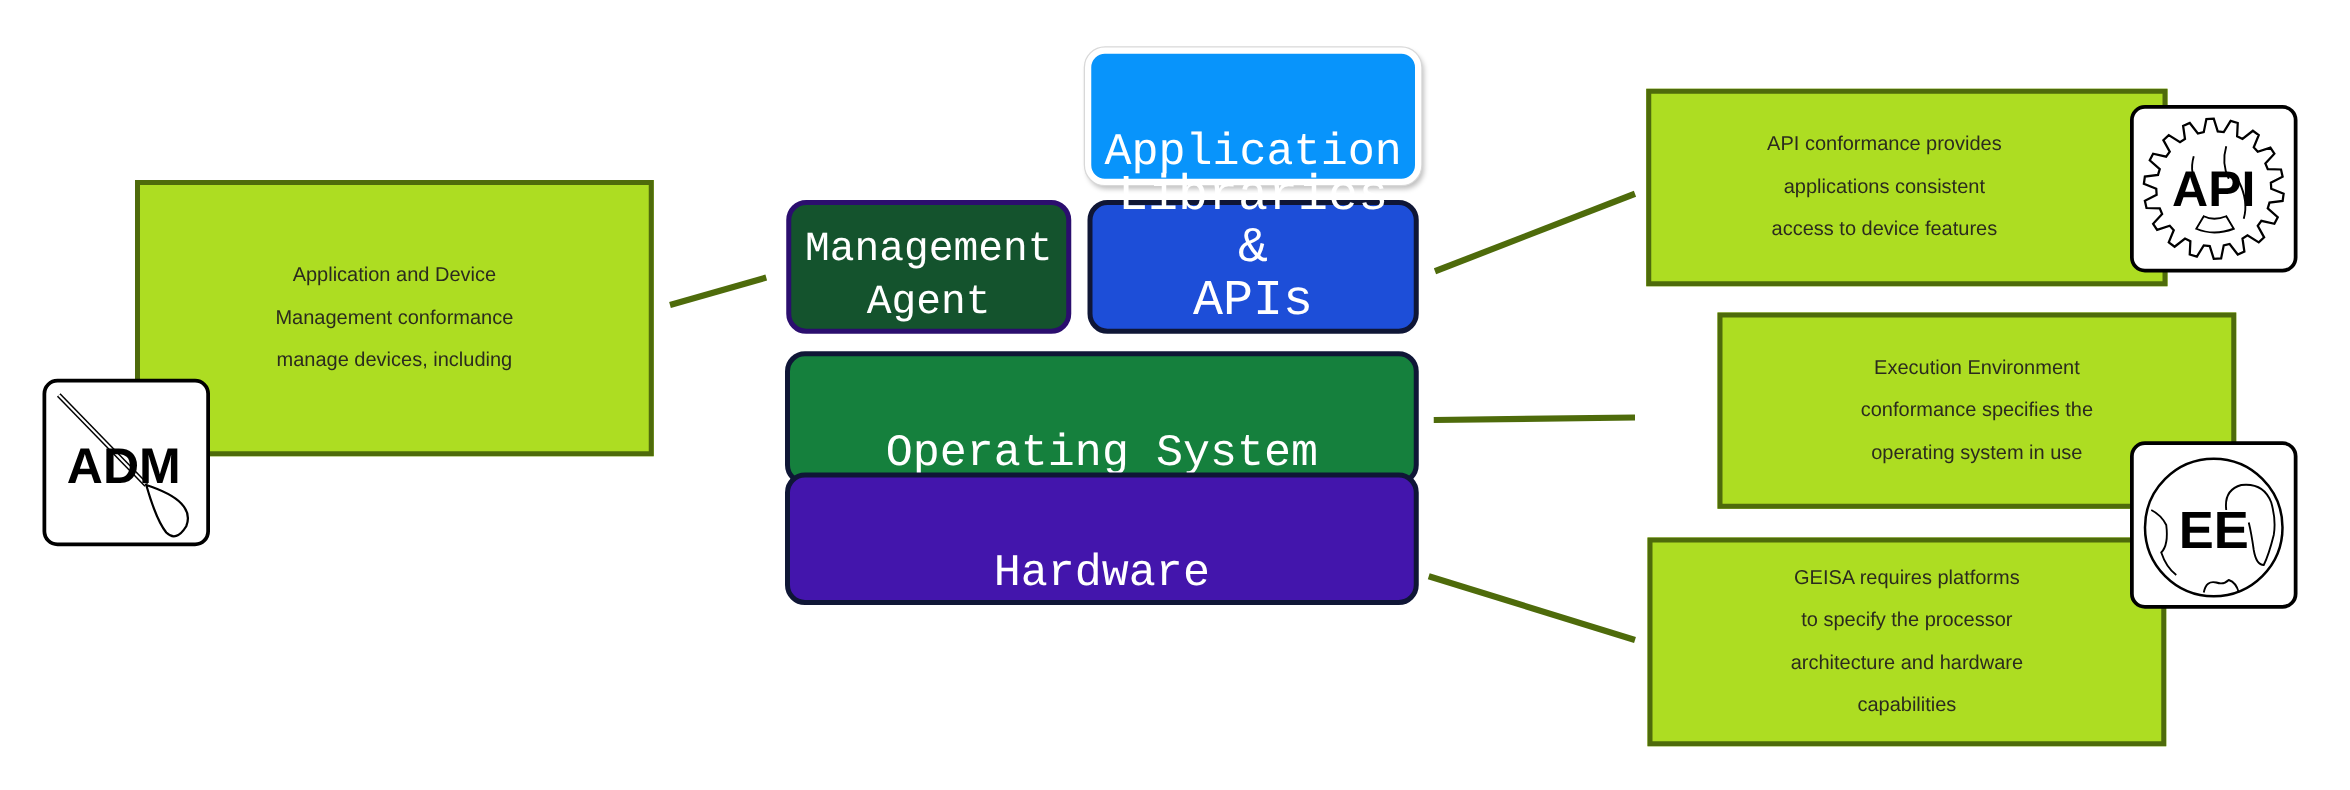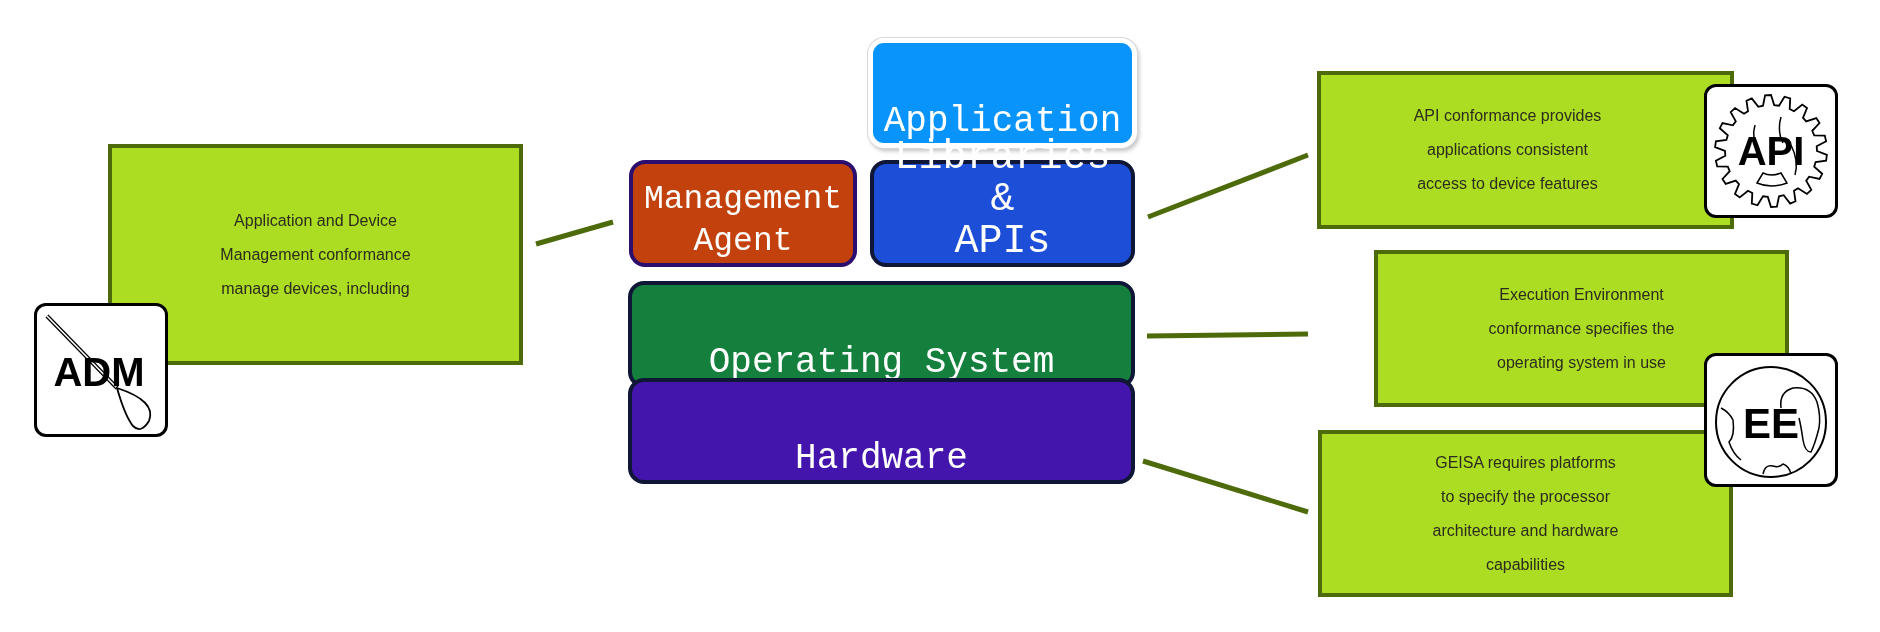--- a/index.html
+++ b/index.html
@@ -13,21 +13,21 @@
     border-radius:16px;
     border:4px solid #0f1636;
   }
   .layer span { display:block; }
   #app-box {
     left:868px; top:38px; width:269px; height:110px;
     background:#0894fb; border:5px solid #ffffff;
     box-shadow: 0 0 0 1px #d8d8d8, 2px 3px 4px rgba(0,0,0,0.25);
     font-size:36px;
   }
-  #mgmt-box { left:629px; top:160px; width:228px; height:107px; background:#c2410c; border-color:#2b0e6e; font-size:33px; line-height:42px; }
+  #mgmt-box { left:629px; top:160px; width:228px; height:107px; background:#14532d; border-color:#2b0e6e; font-size:33px; line-height:42px; }
   #libs-box { left:870px; top:160px; width:265px; height:107px; background:#1d4ed8; font-size:40px; line-height:42px; }
   #os-box   { left:628px; top:281px; width:507px; height:107px; background:#15803d; font-size:36px; }
   #hw-box   { left:628px; top:378px; width:507px; height:106px; background:#4315ac; font-size:36px; }
 
   .note {
     position:absolute; box-sizing:border-box;
     background:#addd22; border:4px solid #4e6b0b;
     display:flex; align-items:center; justify-content:center; text-align:center;
     color:#2b2b1e;
     font-family:Liberation Sans, sans-serif;

